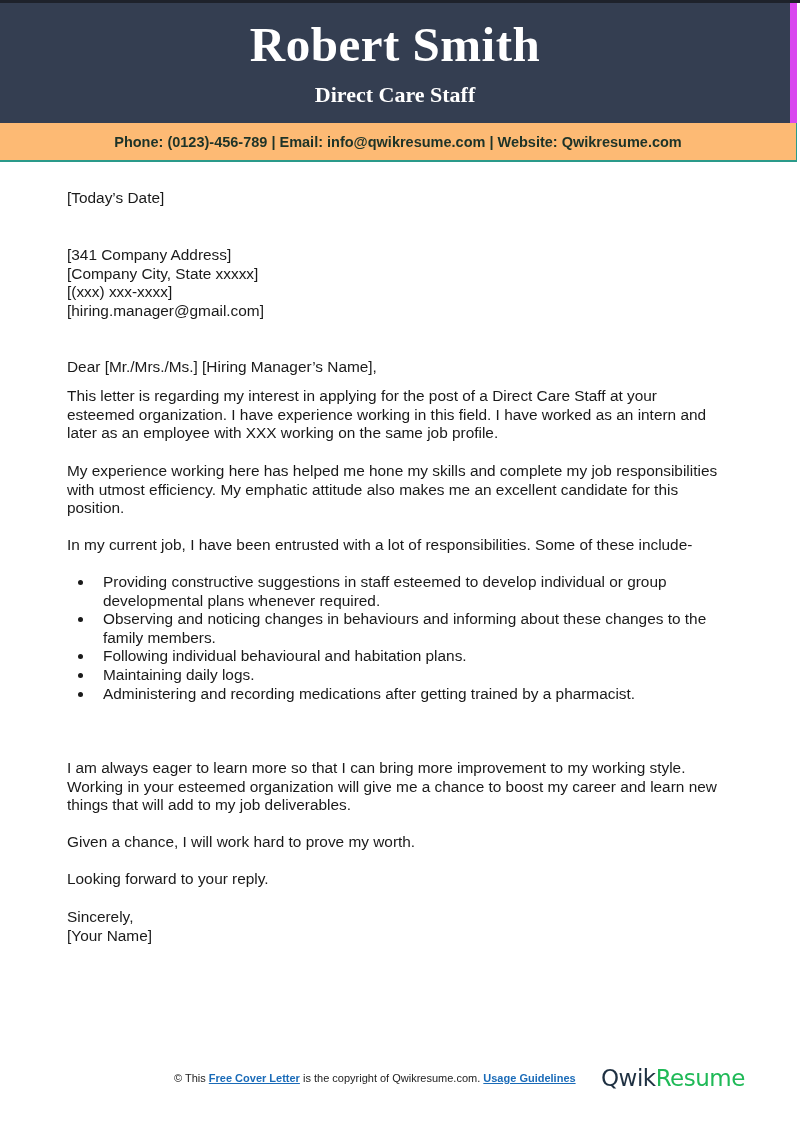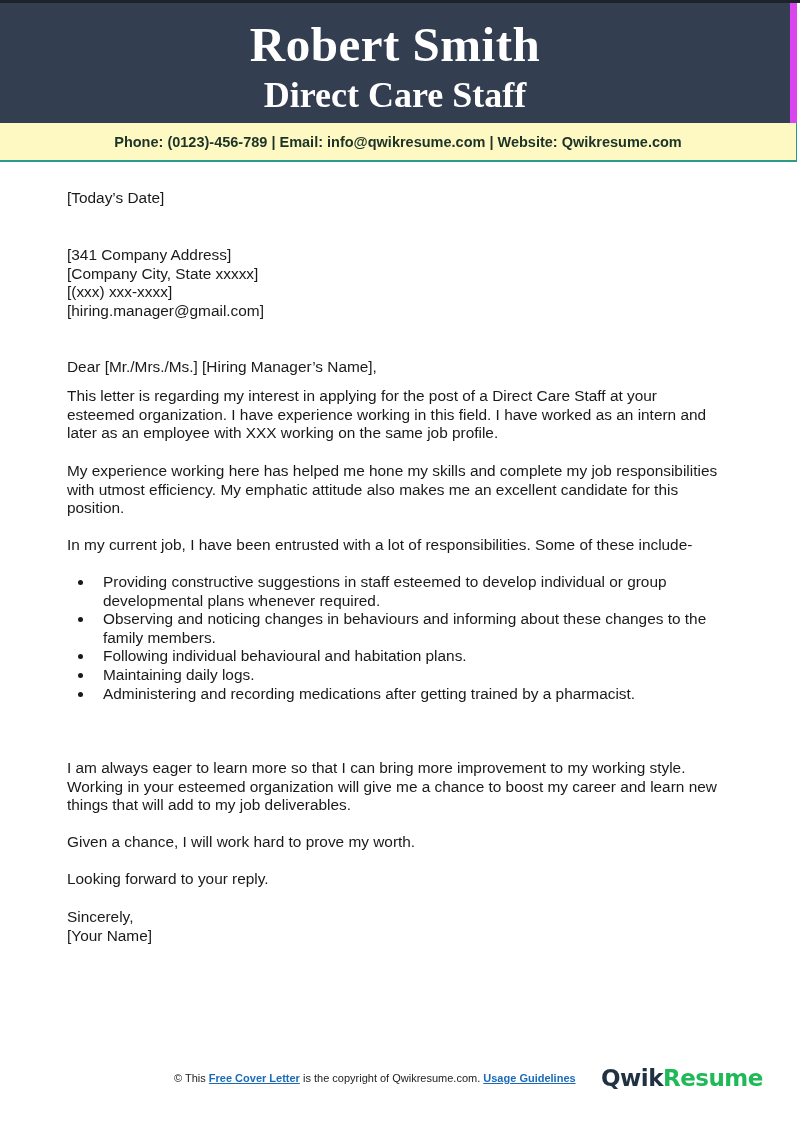--- a/index.html
+++ b/index.html
@@ -11,47 +11,47 @@
       position: absolute; left: 0; top: 3px; width: 797px; height: 120px;
       background: #343e51; border-right: 7px solid #d946ef;
     }
     .name {
       position: absolute; left: 0; width: 100%; top: 14px; text-align: center;
       font-family: "Liberation Serif", serif; font-weight: bold; font-size: 49px;
       color: #ffffff; letter-spacing: 0.5px; line-height: 56px;
     }
     .role {
       position: absolute; left: 0; width: 100%; top: 74px; text-align: center;
-      font-family: "Liberation Serif", serif; font-weight: bold; font-size: 36px;
+      font-family: "Liberation Serif", serif; font-weight: bold; font-size: 22px;
       color: #ffffff; line-height: 36px;
     }
     .contact {
       position: absolute; left: 0; top: 123px; width: 797px; height: 39px;
-      background: #fef9c3; border-bottom: 2px solid #2a9a8a; border-right: 1px solid #2a9a8a;
+      background: #fdba74; border-bottom: 2px solid #2a9a8a; border-right: 1px solid #2a9a8a;
       text-align: center; line-height: 39px;
       font-family: "Liberation Sans", sans-serif; font-weight: bold; font-size: 14.5px;
       color: #1d3328;
     }
 
     .body-text { position: absolute; left: 67px; width: 700px; font-size: 15.4px; line-height: 18.6px; color: #1a1a1a; }
     .line { white-space: nowrap; display: block; }
 
     .bullets { position: absolute; left: 55px; width: 700px; font-size: 15.4px; line-height: 18.6px; }
     .bullet-item { position: relative; padding-left: 48px; }
     .bullet-dot {
       position: absolute; left: 23px; top: 7px; width: 5px; height: 5px; border-radius: 50%; background: #1a1a1a;
     }
 
     .footer-note {
       position: absolute; left: 174px; top: 1071px; font-size: 11px; line-height: 14px; color: #222;
       white-space: nowrap;
     }
     .footer-note a { color: #1a6bb8; font-weight: bold; text-decoration: underline; }
     .logo {
-      position: absolute; left: 601px; top: 1064px; font-size: 23px; font-weight: bold; line-height: 28px;
+      position: absolute; left: 601px; top: 1064px; font-size: 23px; font-weight: normal; line-height: 28px;
       font-family: "DejaVu Sans", sans-serif; letter-spacing: -0.5px; white-space: nowrap;
     }
     .logo .q { color: #1f3142; }
     .logo .r { color: #1fb957; }
   </style>
 </head>
 <body>
 
 <div class="topbar"></div>
 

